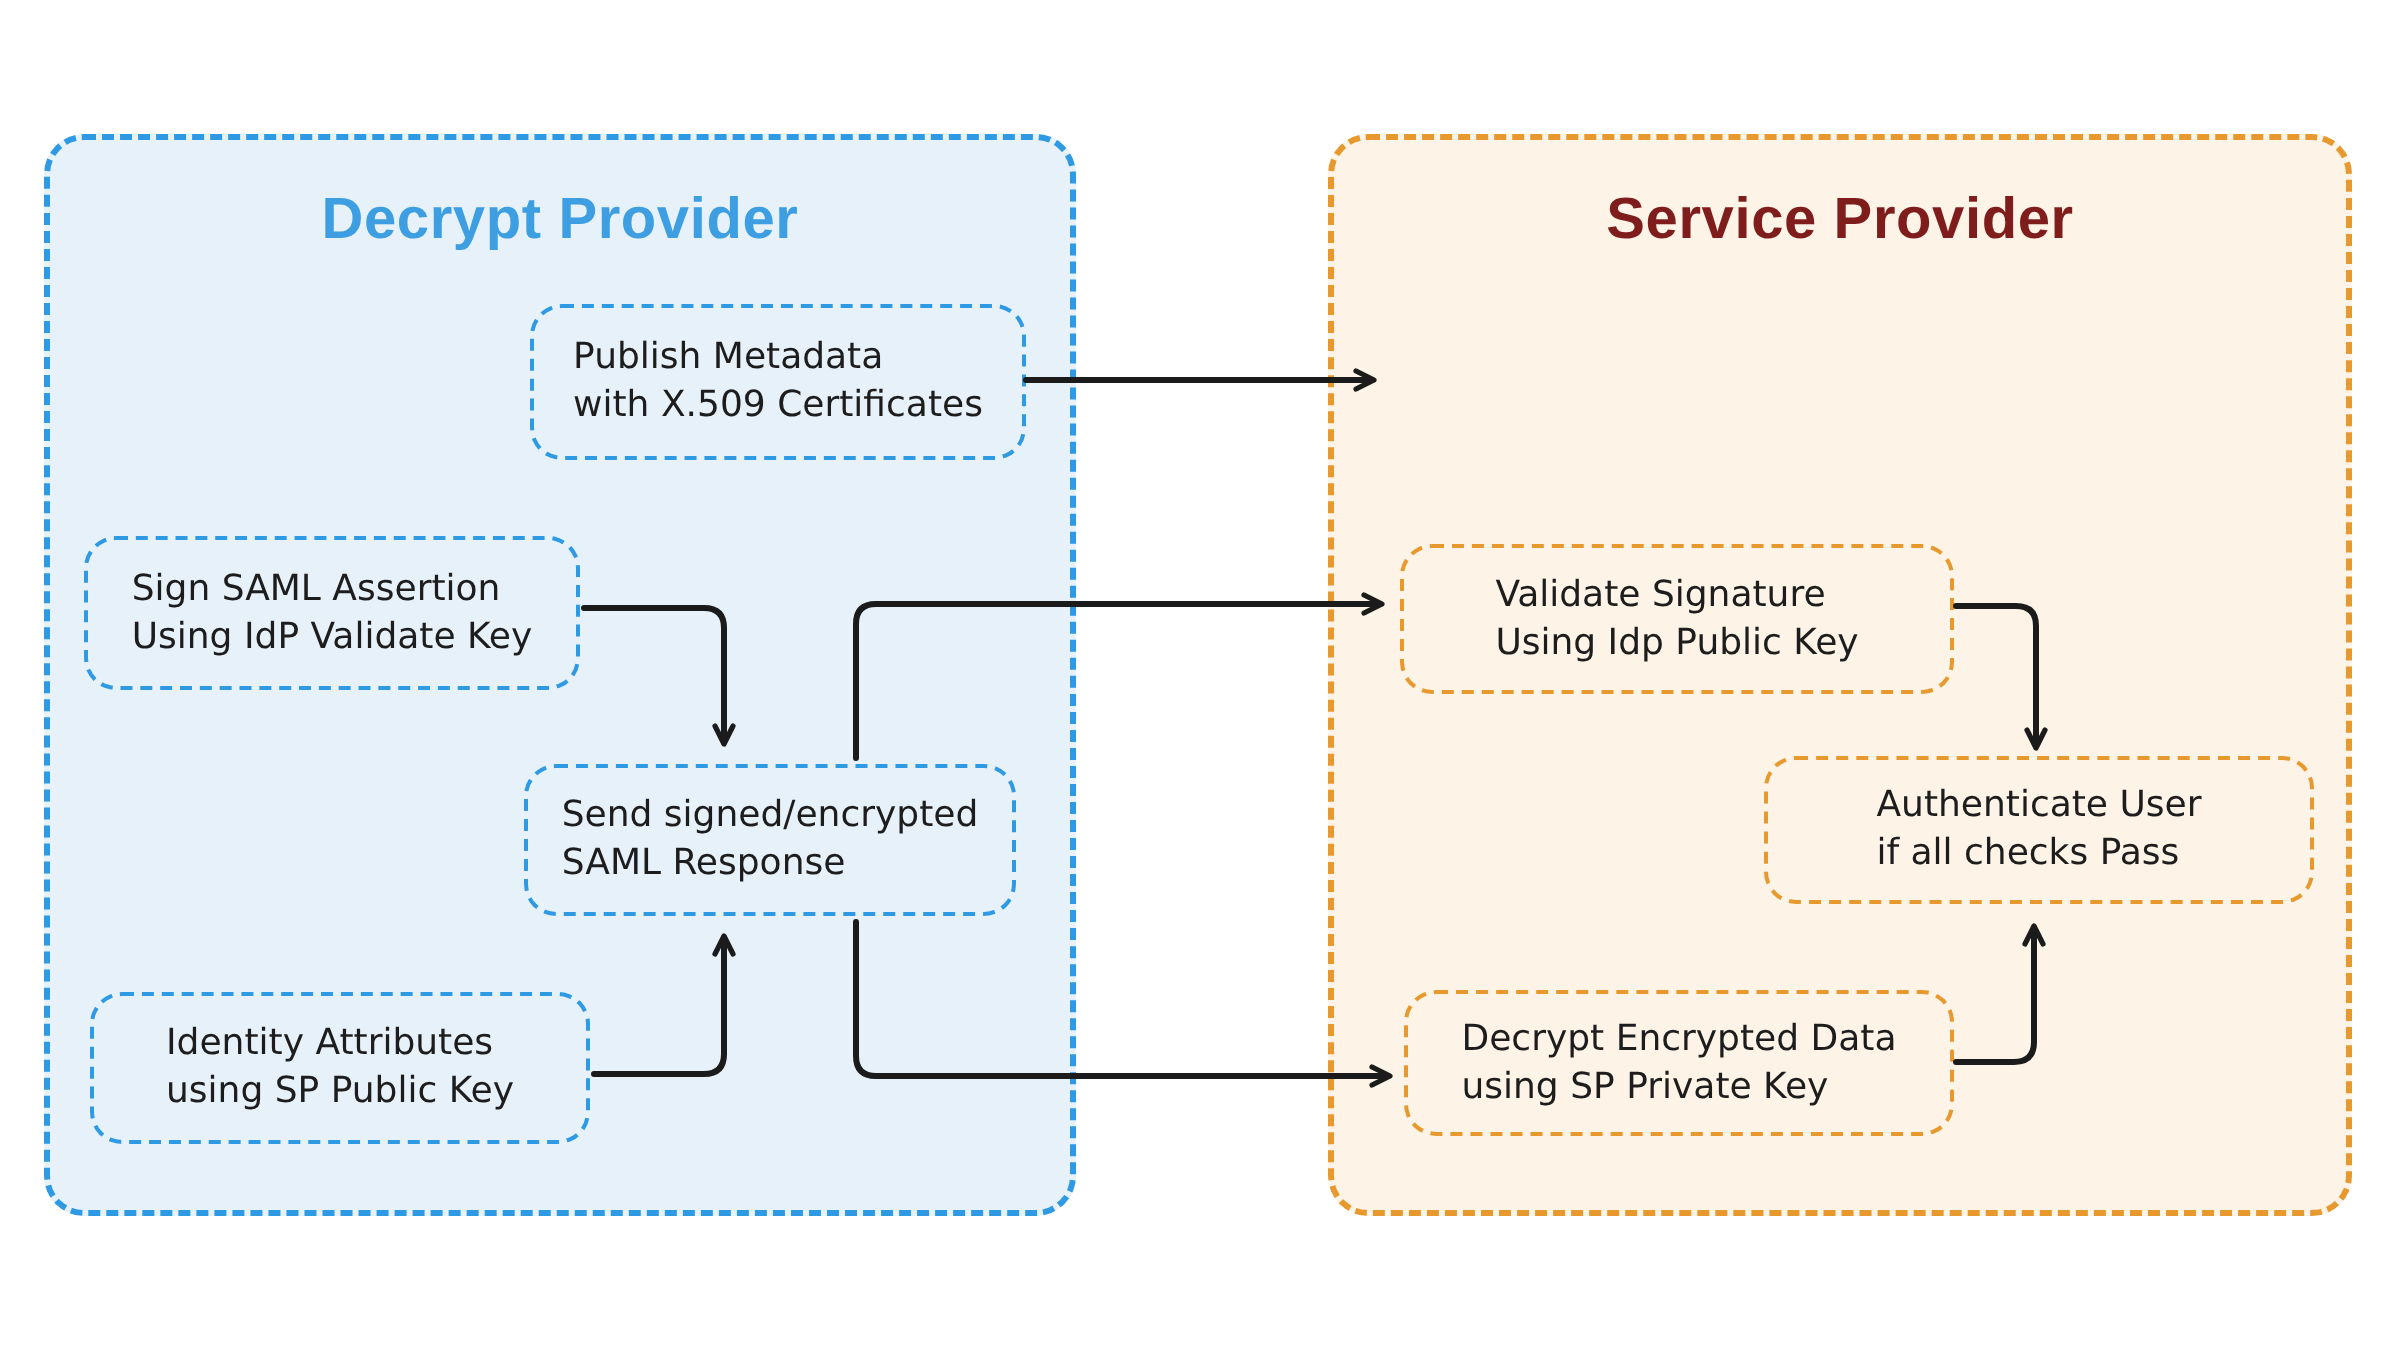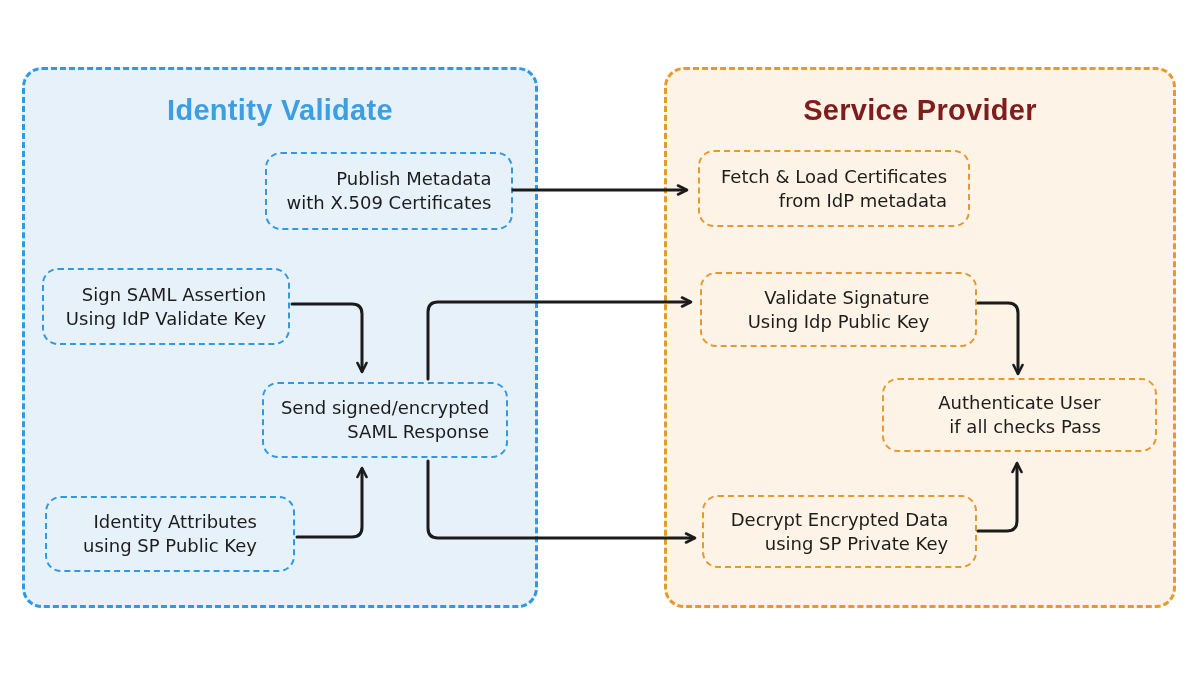--- a/index.html
+++ b/index.html
@@ -40,21 +40,21 @@
   }
   .panel-idp .panel-title { color: #3d9ee2; }
   .panel-sp  .panel-title { color: #7f1d1d; }
   .node {
     position: absolute;
     box-sizing: border-box;
     border-radius: 16px;
     display: flex;
     align-items: center;
     justify-content: center;
-    text-align: right;
+    text-align: left;
     font-family: "DejaVu Sans", sans-serif;
     font-size: 18px;
     line-height: 1.32;
     color: #1d1d1d;
     white-space: pre-line;
     padding: 4px 8px;
   }
   .node-idp { border: 2.5px dashed #2e9ae4; }
   .node-sp  { border: 2.5px dashed #e8992e; }
 
@@ -80,38 +80,36 @@
     stroke-linecap: round;
     stroke-linejoin: round;
   }
 </style>
 </head>
 <body>
 
 <div class="stage">
 
   <div class="panel panel-idp">
-    <div class="panel-title">Identity Validate</div>
+    <div class="panel-title">Decrypt Provider</div>
   </div>
 
   <div class="panel panel-sp">
     <div class="panel-title">Service Provider</div>
   </div>
 
   <div class="node node-idp n-publish">Publish Metadata
 with X.509 Certificates</div>
   <div class="node node-idp n-sign">Sign SAML Assertion
 Using IdP Validate Key</div>
   <div class="node node-idp n-send">Send signed/encrypted
 SAML Response</div>
   <div class="node node-idp n-encrypt">Identity Attributes
 using SP Public Key</div>
 
-  <div class="node node-sp n-fetch">Fetch &amp; Load Certificates
-from IdP metadata</div>
   <div class="node node-sp n-validate">Validate Signature
 Using Idp Public Key</div>
   <div class="node node-sp n-auth">Authenticate User
 if all checks Pass</div>
   <div class="node node-sp n-decrypt">Decrypt Encrypted Data
 using SP Private Key</div>
 
   <svg class="edges-layer" viewBox="0 0 1200 675" xmlns="http://www.w3.org/2000/svg">
     <defs>
       <marker id="ah" markerWidth="14" markerHeight="14" refX="10" refY="6" orient="auto" markerUnits="userSpaceOnUse">

